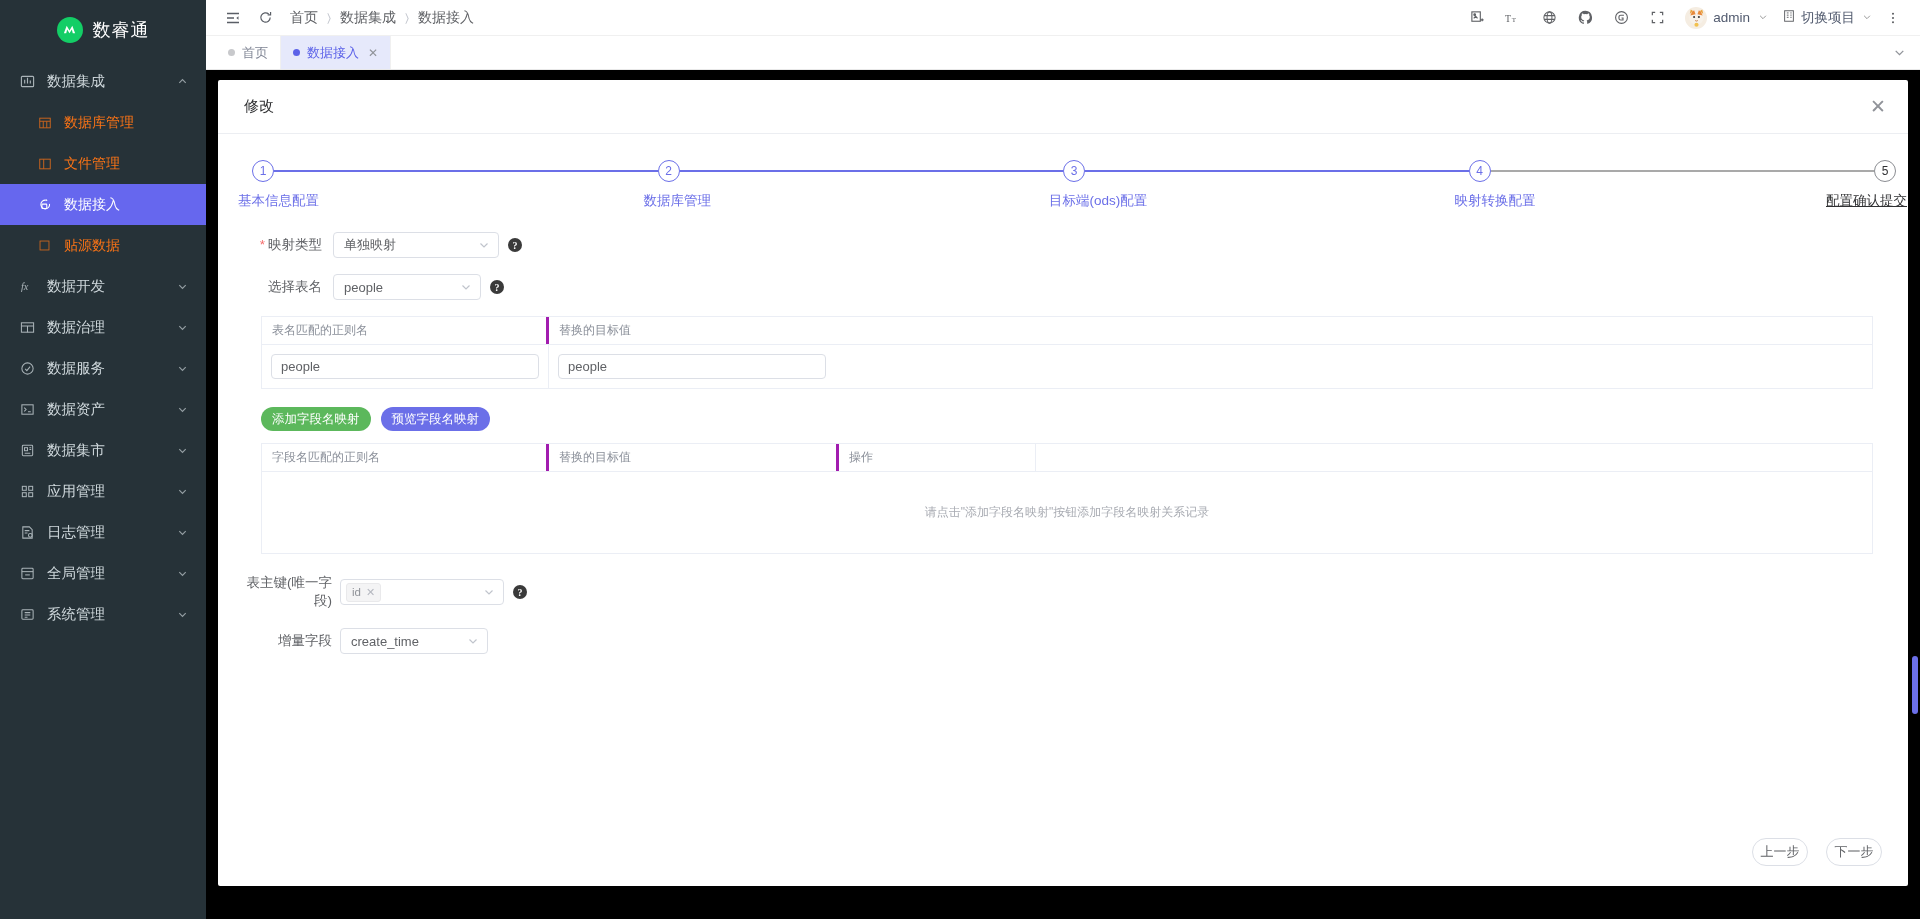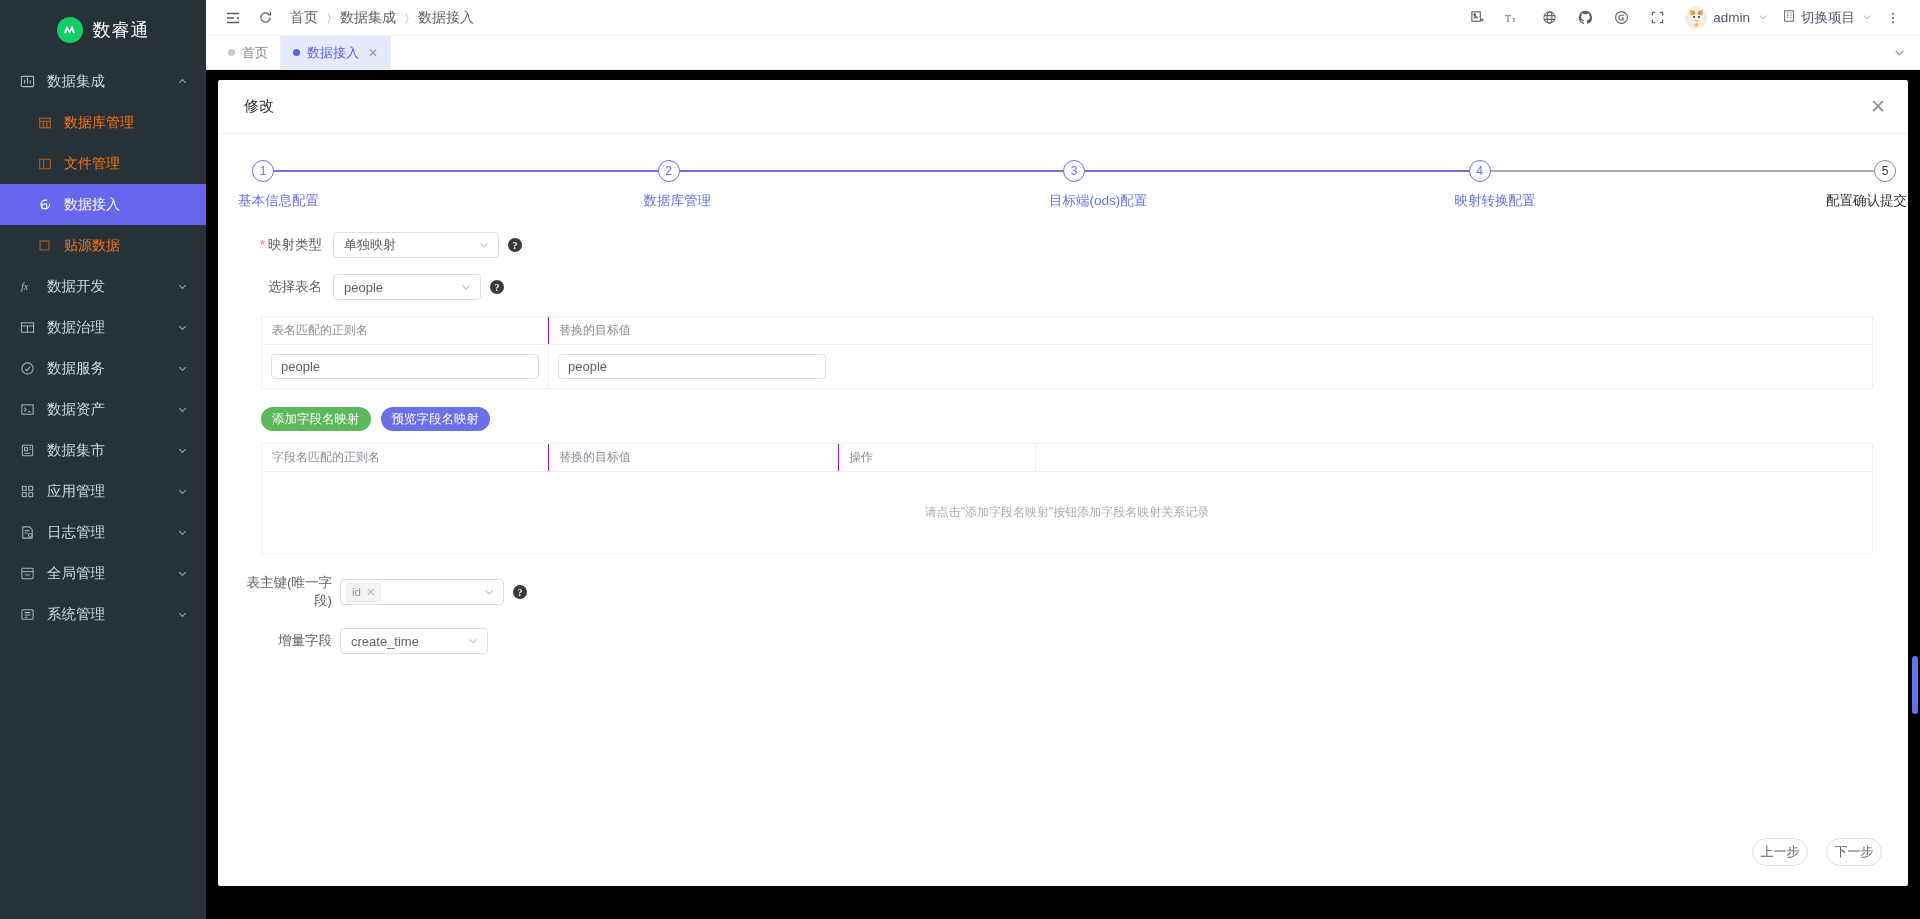--- a/index.html
+++ b/index.html
@@ -117,21 +117,21 @@
     justify-content: center; background: #fff; flex: none; z-index: 2;
   }
   .step.inactive .step-circle { border-color: #8b8d92; color: #303133; }
   .step-line { flex: 1; height: 2px; background: #6b6fe8; }
   .step.inactive .step-line { background: #a9a9a9; }
   .step-label {
     margin-top: 10px; font-size: 13.5px; color: #6b6fe8; white-space: nowrap;
     margin-left: -14px;
   }
   .step.inactive .step-label { color: #303133; font-weight: 500; }
-  .step.last .step-label { margin-left: -48px; }
+  .step.last .step-label { margin-left: -48px; text-decoration: underline; }
 
   
   .form { margin-top: 22px; }
   .form-row { display: flex; align-items: center; margin-bottom: 16px; }
   .form-label {
     width: 78px; text-align: right; font-size: 13.5px; color: #606266;
     margin-right: 11px; flex: none; position: relative;
   }
   .req { color: #f56c6c; margin-right: 3px; }
   .select {
@@ -155,21 +155,21 @@
   .btn-green { background: #5cb85c; }
   .btn-green2 { background: #5cb85c; }
   .btn-blue { background: #6b6fe8; text-align: center; }
 
   .mapping-btn-row { margin-left: 17px; margin-top: 4px; margin-bottom: 12px; }
 
   .tbl { border: 1px solid #ebeef5; border-top: 1px solid #ebeef5; margin-left: 17px; }
   .tbl-head { display: flex; border-bottom: 1px solid #ebeef5; height: 28px; align-items: center; }
   .th {
     font-size: 12px; color: #8a8f99; padding-left: 10px; display: flex; align-items: center;
-    height: 100%; border-right: 1px solid #a21caf;
+    height: 100%; border-right: 3px solid #a21caf;
   }
   .th.last { border-right: none; flex: 1; }
   .tbl-body { display: flex; align-items: center; height: 43px; }
   .td { padding: 0 9px; display: flex; align-items: center; height: 100%; border-right: 1px solid #ebeef5; }
   .td.last { border-right: none; flex: 1; }
   .tinput {
     height: 25px; border: 1px solid #dcdfe6; border-radius: 4px;
     padding: 0 9px; font-size: 13px; color: #606266; width: 100%;
     font-family: "Liberation Sans", sans-serif; background:#fff;
   }

